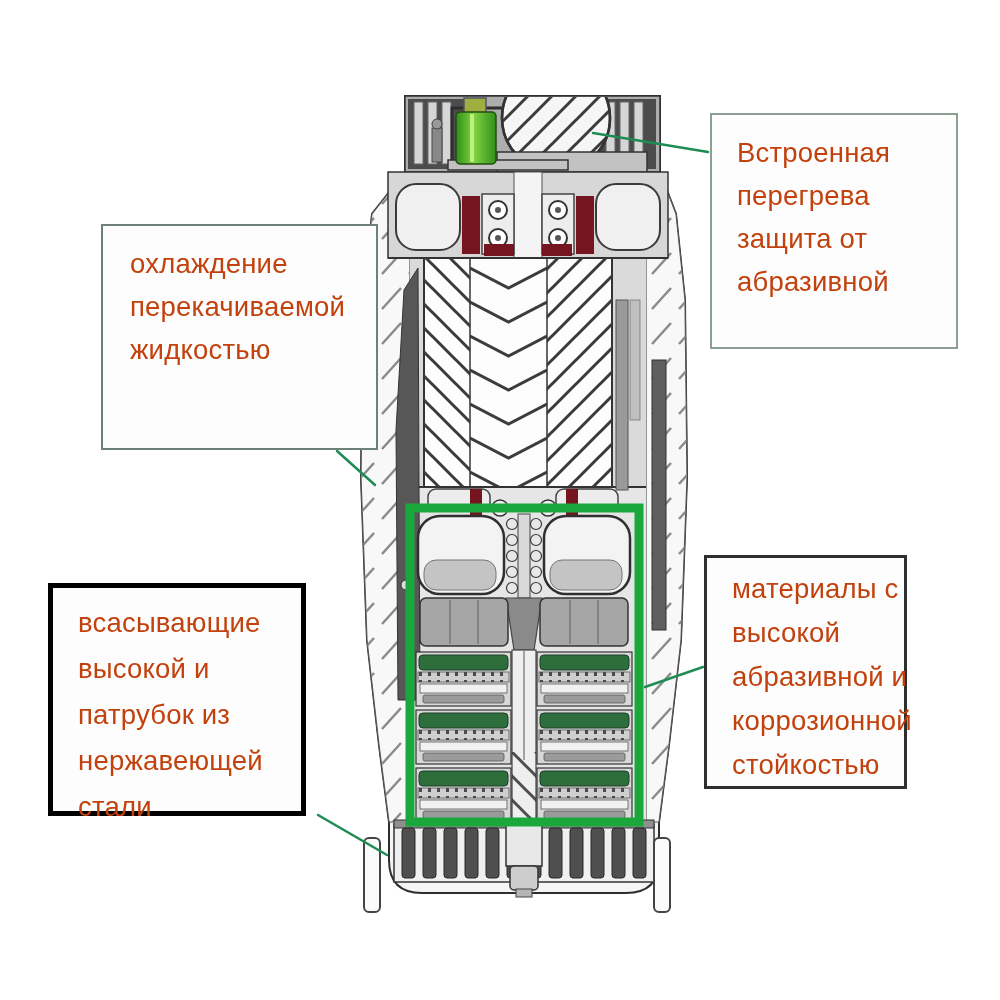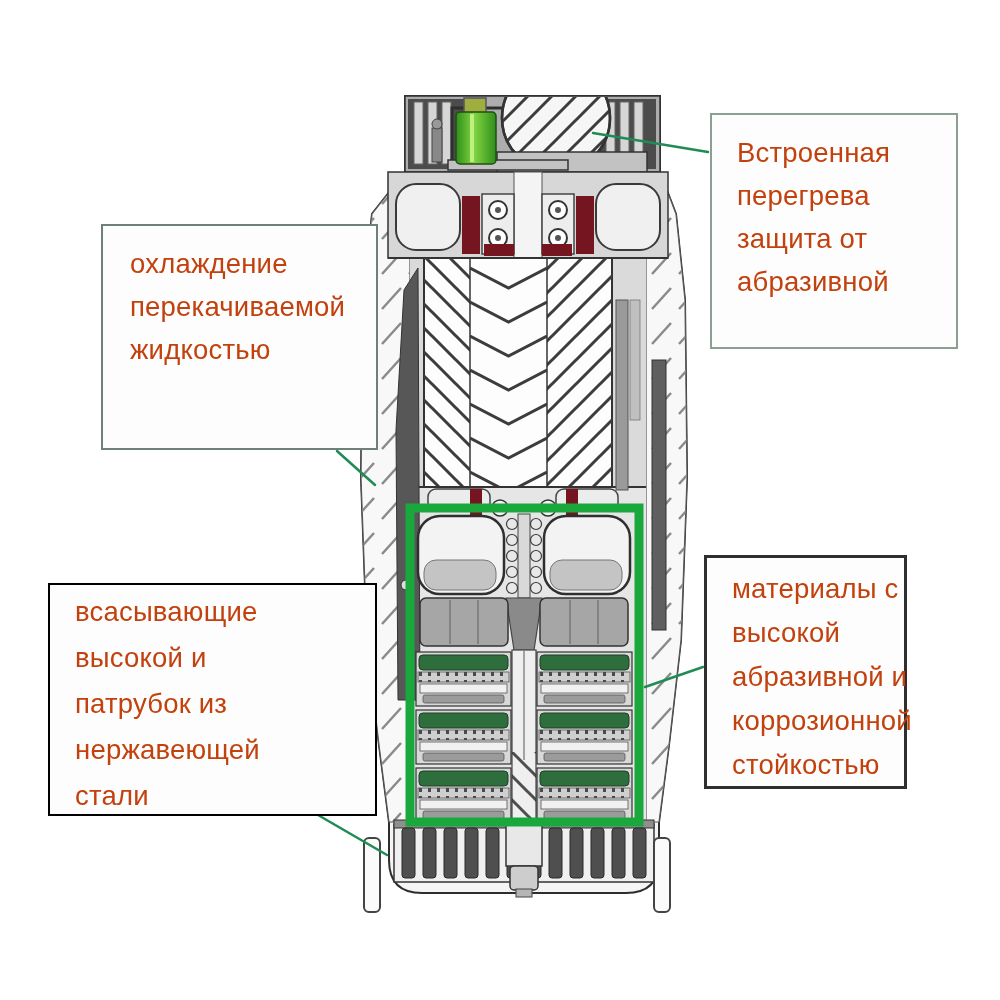--- a/index.html
+++ b/index.html
@@ -6,22 +6,22 @@
   .stage{position:relative;width:1000px;height:1000px;background:#ffffff;overflow:hidden;
          font-family:"Liberation Sans",sans-serif;}
   .stage svg{position:absolute;left:0;top:0;}
   .callout{position:absolute;box-sizing:border-box;background:#fdfdfd;color:#c2410c;
            font-size:27.5px;font-weight:400;letter-spacing:0.2px;}
   .callout .ln{white-space:nowrap;}
   .co-cooling {left:60px; top:224px; width:277px; height:226px; border:2px solid #6f8076;
                padding:16px 10px 0 27px; line-height:43px;margin-left:41px;}
   .co-motor   {left:710px;top:113px; width:248px; height:236px; border:2px solid #8ba092;
                padding:16px 8px 0 25px;  line-height:43px;}
-  .co-suction {left:48px; top:583px; width:329px; height:233px; border:2px solid #000000;
-               padding:4px 8px 0 25px;  line-height:46px;}
+  .co-suction {left:48px; top:583px; width:258px; height:233px; border:5px solid #000000;
+               padding:12px 8px 0 25px;  line-height:46px;}
   .co-materials{left:704px;top:555px;width:203px; height:234px; border:3px solid #2f2f2f;
                padding:9px 6px 0 25px;   line-height:44px;}
 </style>
 </head>
 <body>
 
 <div class="stage">
 
 <svg width="1000" height="1000" viewBox="0 0 1000 1000">
   <defs>

